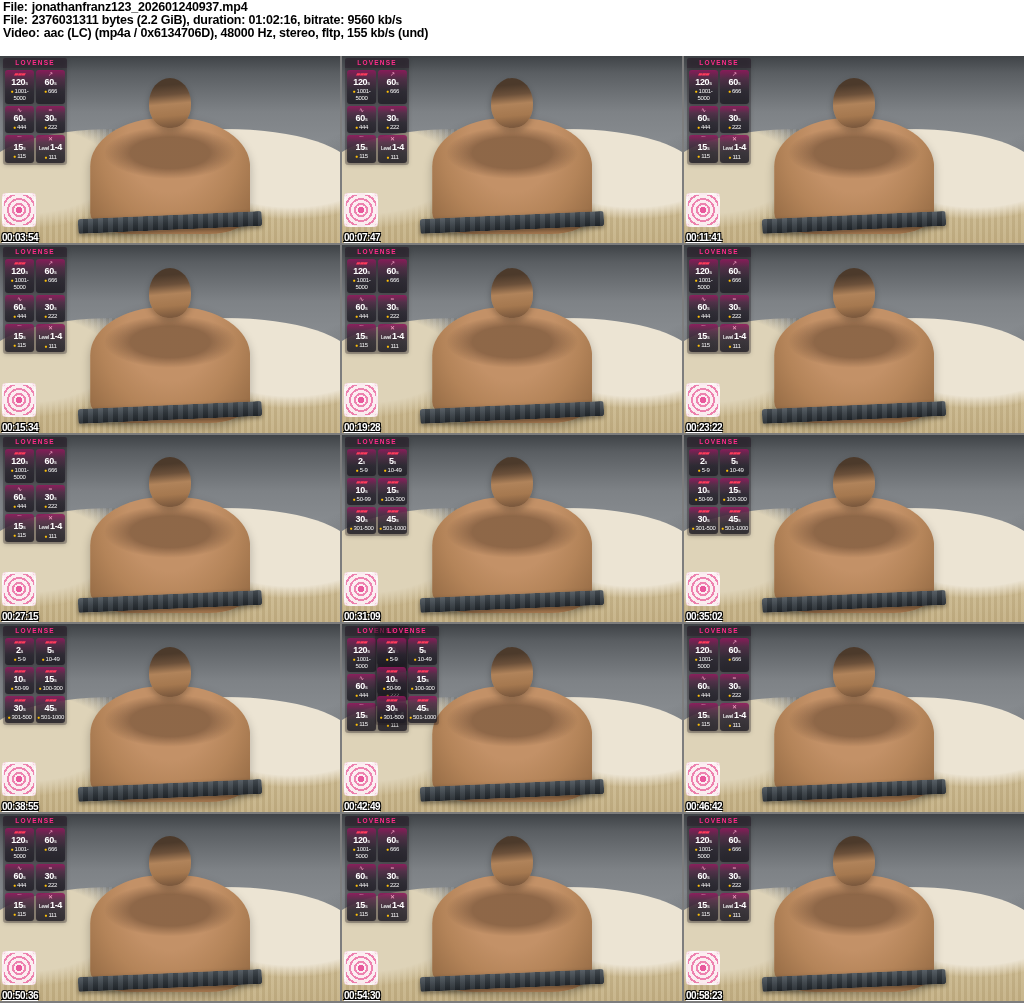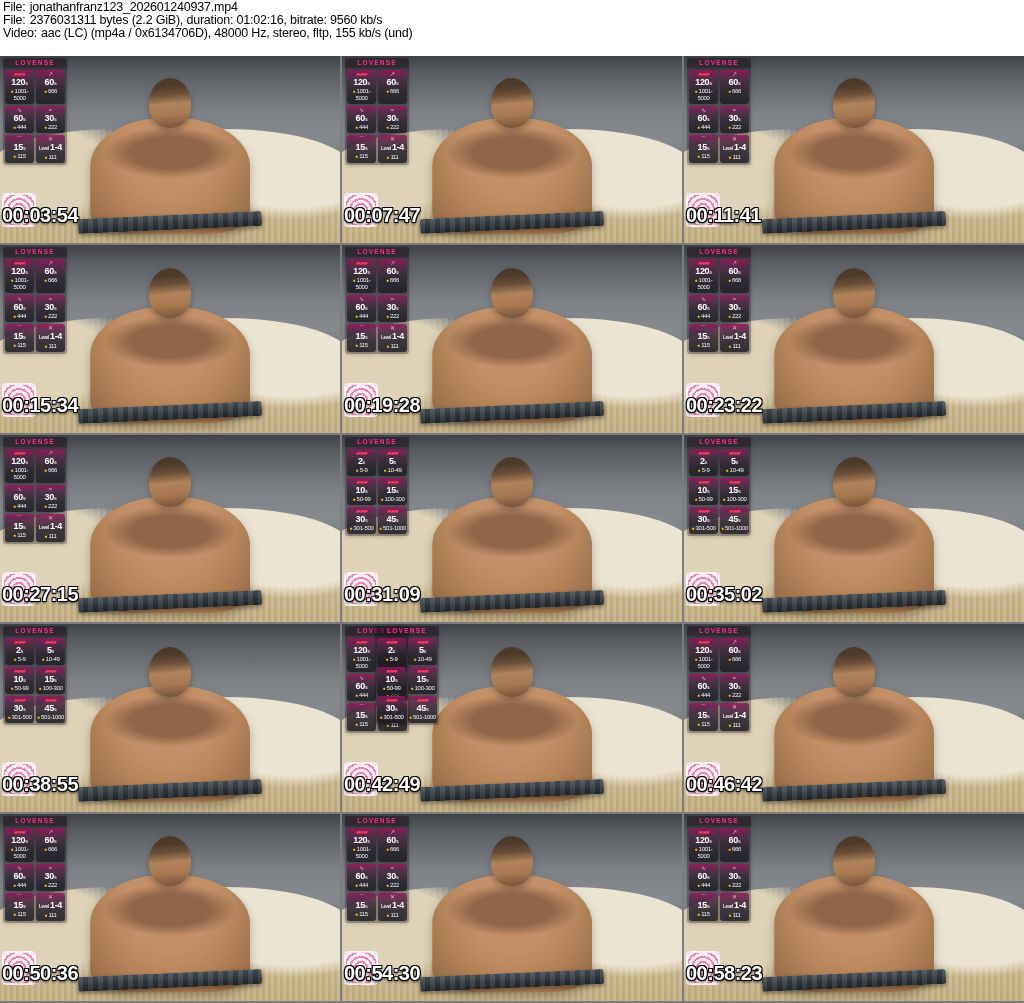--- a/index.html
+++ b/index.html
@@ -5,21 +5,21 @@
   html,body{margin:0;padding:0;}
   body{
     width:1024px;height:1003px;overflow:hidden;
     background:#7d7d7d;
     font-family:"Liberation Sans",sans-serif;
   }
   
   .info-header{
     background:#ffffff;color:#000;
     padding:1px 3px 2px 3px;
-    font-weight:normal;font-size:12.5px;line-height:13.2px;
+    font-weight:bold;font-size:12.5px;line-height:13.2px;
     letter-spacing:-0.2px;
     height:53px;
   }
   .hline{white-space:nowrap;overflow:hidden;}
   .hline .lbl{margin-right:4px;}
   
   .grid{
     display:grid;
     grid-template-columns:repeat(3,1fr);
     grid-auto-rows:187.4px;
@@ -87,23 +87,24 @@
   .card .rng{display:block;font-size:6px;line-height:7px;color:#f2f2f2;letter-spacing:-0.3px;}
   .card .rng .dot{font-style:normal;color:#ffc107;font-size:5px;}
   
   .watermark{position:absolute;left:2px;bottom:16px;width:34px;height:34px;z-index:4;
     border-radius:4px;opacity:.93;
     background:
       radial-gradient(circle at 50% 50%, #e94f9a 0 3px, rgba(233,79,154,0) 3.5px),
       repeating-radial-gradient(circle at 50% 50%, rgba(240,120,175,.95) 0 2px, rgba(255,241,248,.97) 2px 5px);
     box-shadow:0 0 0 2px rgba(255,255,255,.85) inset;
   }
-  .timecode{position:absolute;left:2px;bottom:16px;z-index:5;
-    color:#fff;font-size:20px;font-weight:bold;letter-spacing:-0.5px;
+  .timecode{position:absolute;left:2px;bottom:0;z-index:5;
+    color:#fff;font-size:10px;font-weight:bold;letter-spacing:-0.5px;
     text-shadow:-1px -1px 0 #000,1px -1px 0 #000,-1px 1px 0 #000,1px 1px 0 #000,0 2px 3px rgba(0,0,0,.8);
+    text-decoration:underline;
   }
 </style>
 </head>
 <body>
 
 <div class="info-header">
   <div class="hline">
     <span class="lbl">File:</span><span>jonathanfranz123_202601240937.mp4</span>
   </div>
   <div class="hline">

